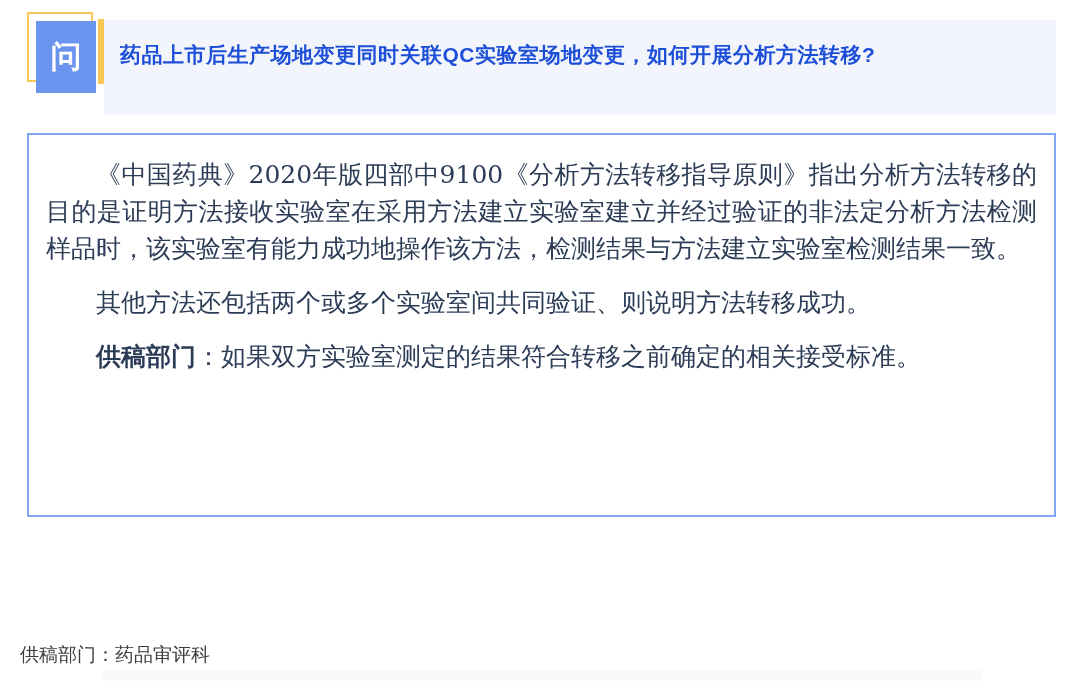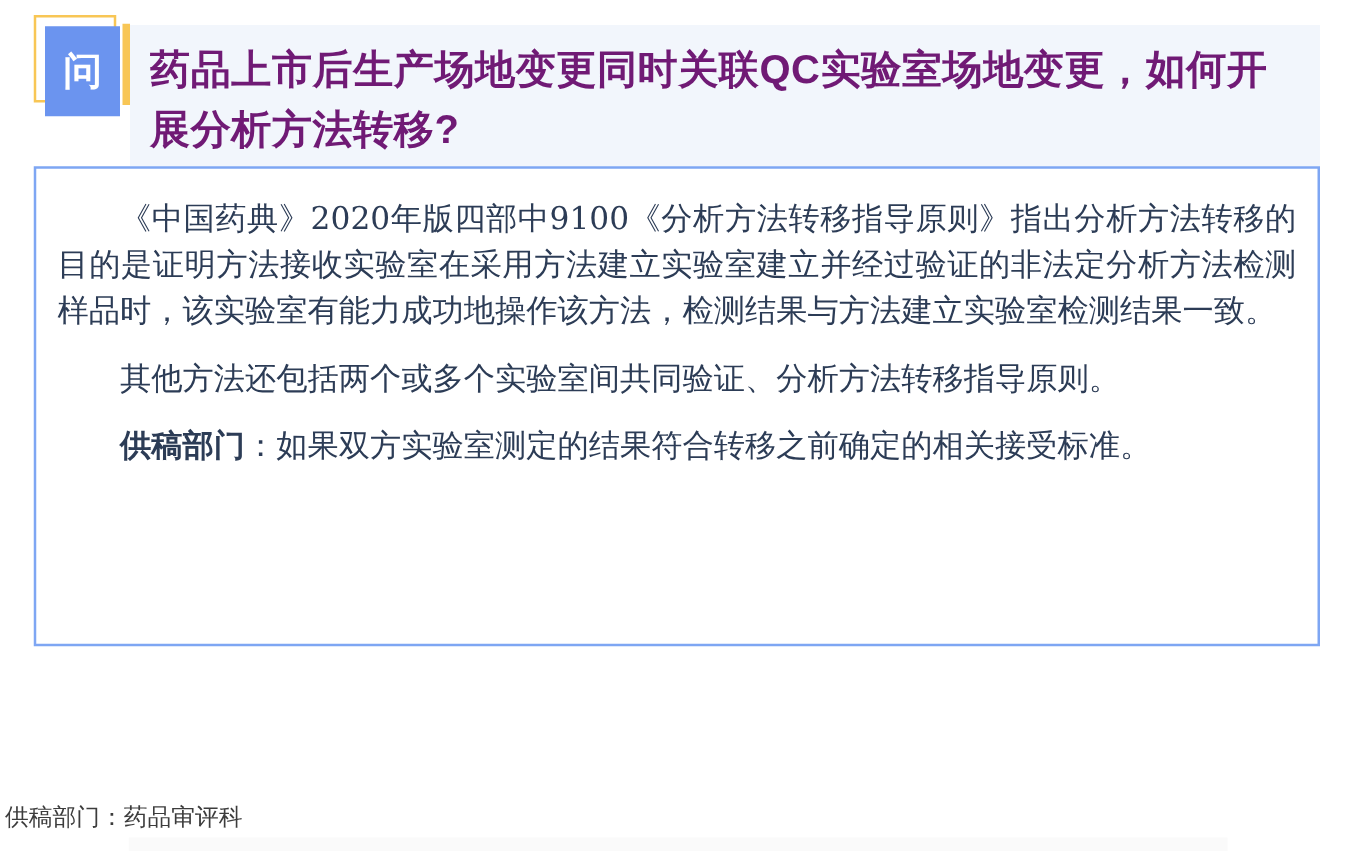--- a/index.html
+++ b/index.html
@@ -55,22 +55,22 @@
     position: absolute;
     left: 104px;
     top: 20px;
     width: 952px;
     min-height: 95px;
     background: #f2f6fc;
     box-sizing: border-box;
     padding: 11px 14px 10px 16px;
   }
   .q-title-text {
-    color: #701a75;
-    font-size: 32px;
+    color: #1d4ed8;
+    font-size: 21px;
     font-weight: bold;
     line-height: 48px;
     letter-spacing: 0.5px;
   }
 
   
   .answer-box {
     position: absolute;
     left: 27px;
     top: 133px;
@@ -90,21 +90,21 @@
     text-indent: 2em;
     text-align: justify;
   }
   .answer-box p .note-label {
     font-weight: bold;
   }
 
   
   .source-line {
     position: absolute;
-    left: 4px;
+    left: 20px;
     top: 643px;
     color: #3c3c3c;
     font-size: 19px;
     line-height: 24px;
   }
   .next-section-strip {
     position: absolute;
     left: 103px;
     top: 670px;
     width: 879px;
@@ -121,20 +121,20 @@
   <div class="q-badge">
     <span>问</span>
   </div>
   <div class="q-accent-bar"></div>
   <div class="q-title-block">
     <div class="q-title-text">药品上市后生产场地变更同时关联QC实验室场地变更，如何开展分析方法转移?</div>
   </div>
 
   <div class="answer-box">
     <p>《中国药典》2020年版四部中9100《分析方法转移指导原则》指出分析方法转移的目的是证明方法接收实验室在采用方法建立实验室建立并经过验证的非法定分析方法检测样品时，该实验室有能力成功地操作该方法，检测结果与方法建立实验室检测结果一致。</p>
-    <p>其他方法还包括两个或多个实验室间共同验证、分析方法转移指导原则。</p>
+    <p>其他方法还包括两个或多个实验室间共同验证、则说明方法转移成功。</p>
     <p><span class="note-label">供稿部门</span><span>：</span><span>如果双方实验室测定的结果符合转移之前确定的相关接受标准。</span></p>
   </div>
 
   <div class="source-line">供稿部门：药品审评科</div>
   <div class="next-section-strip"></div>
 
 </div>
 
 </body></html>

